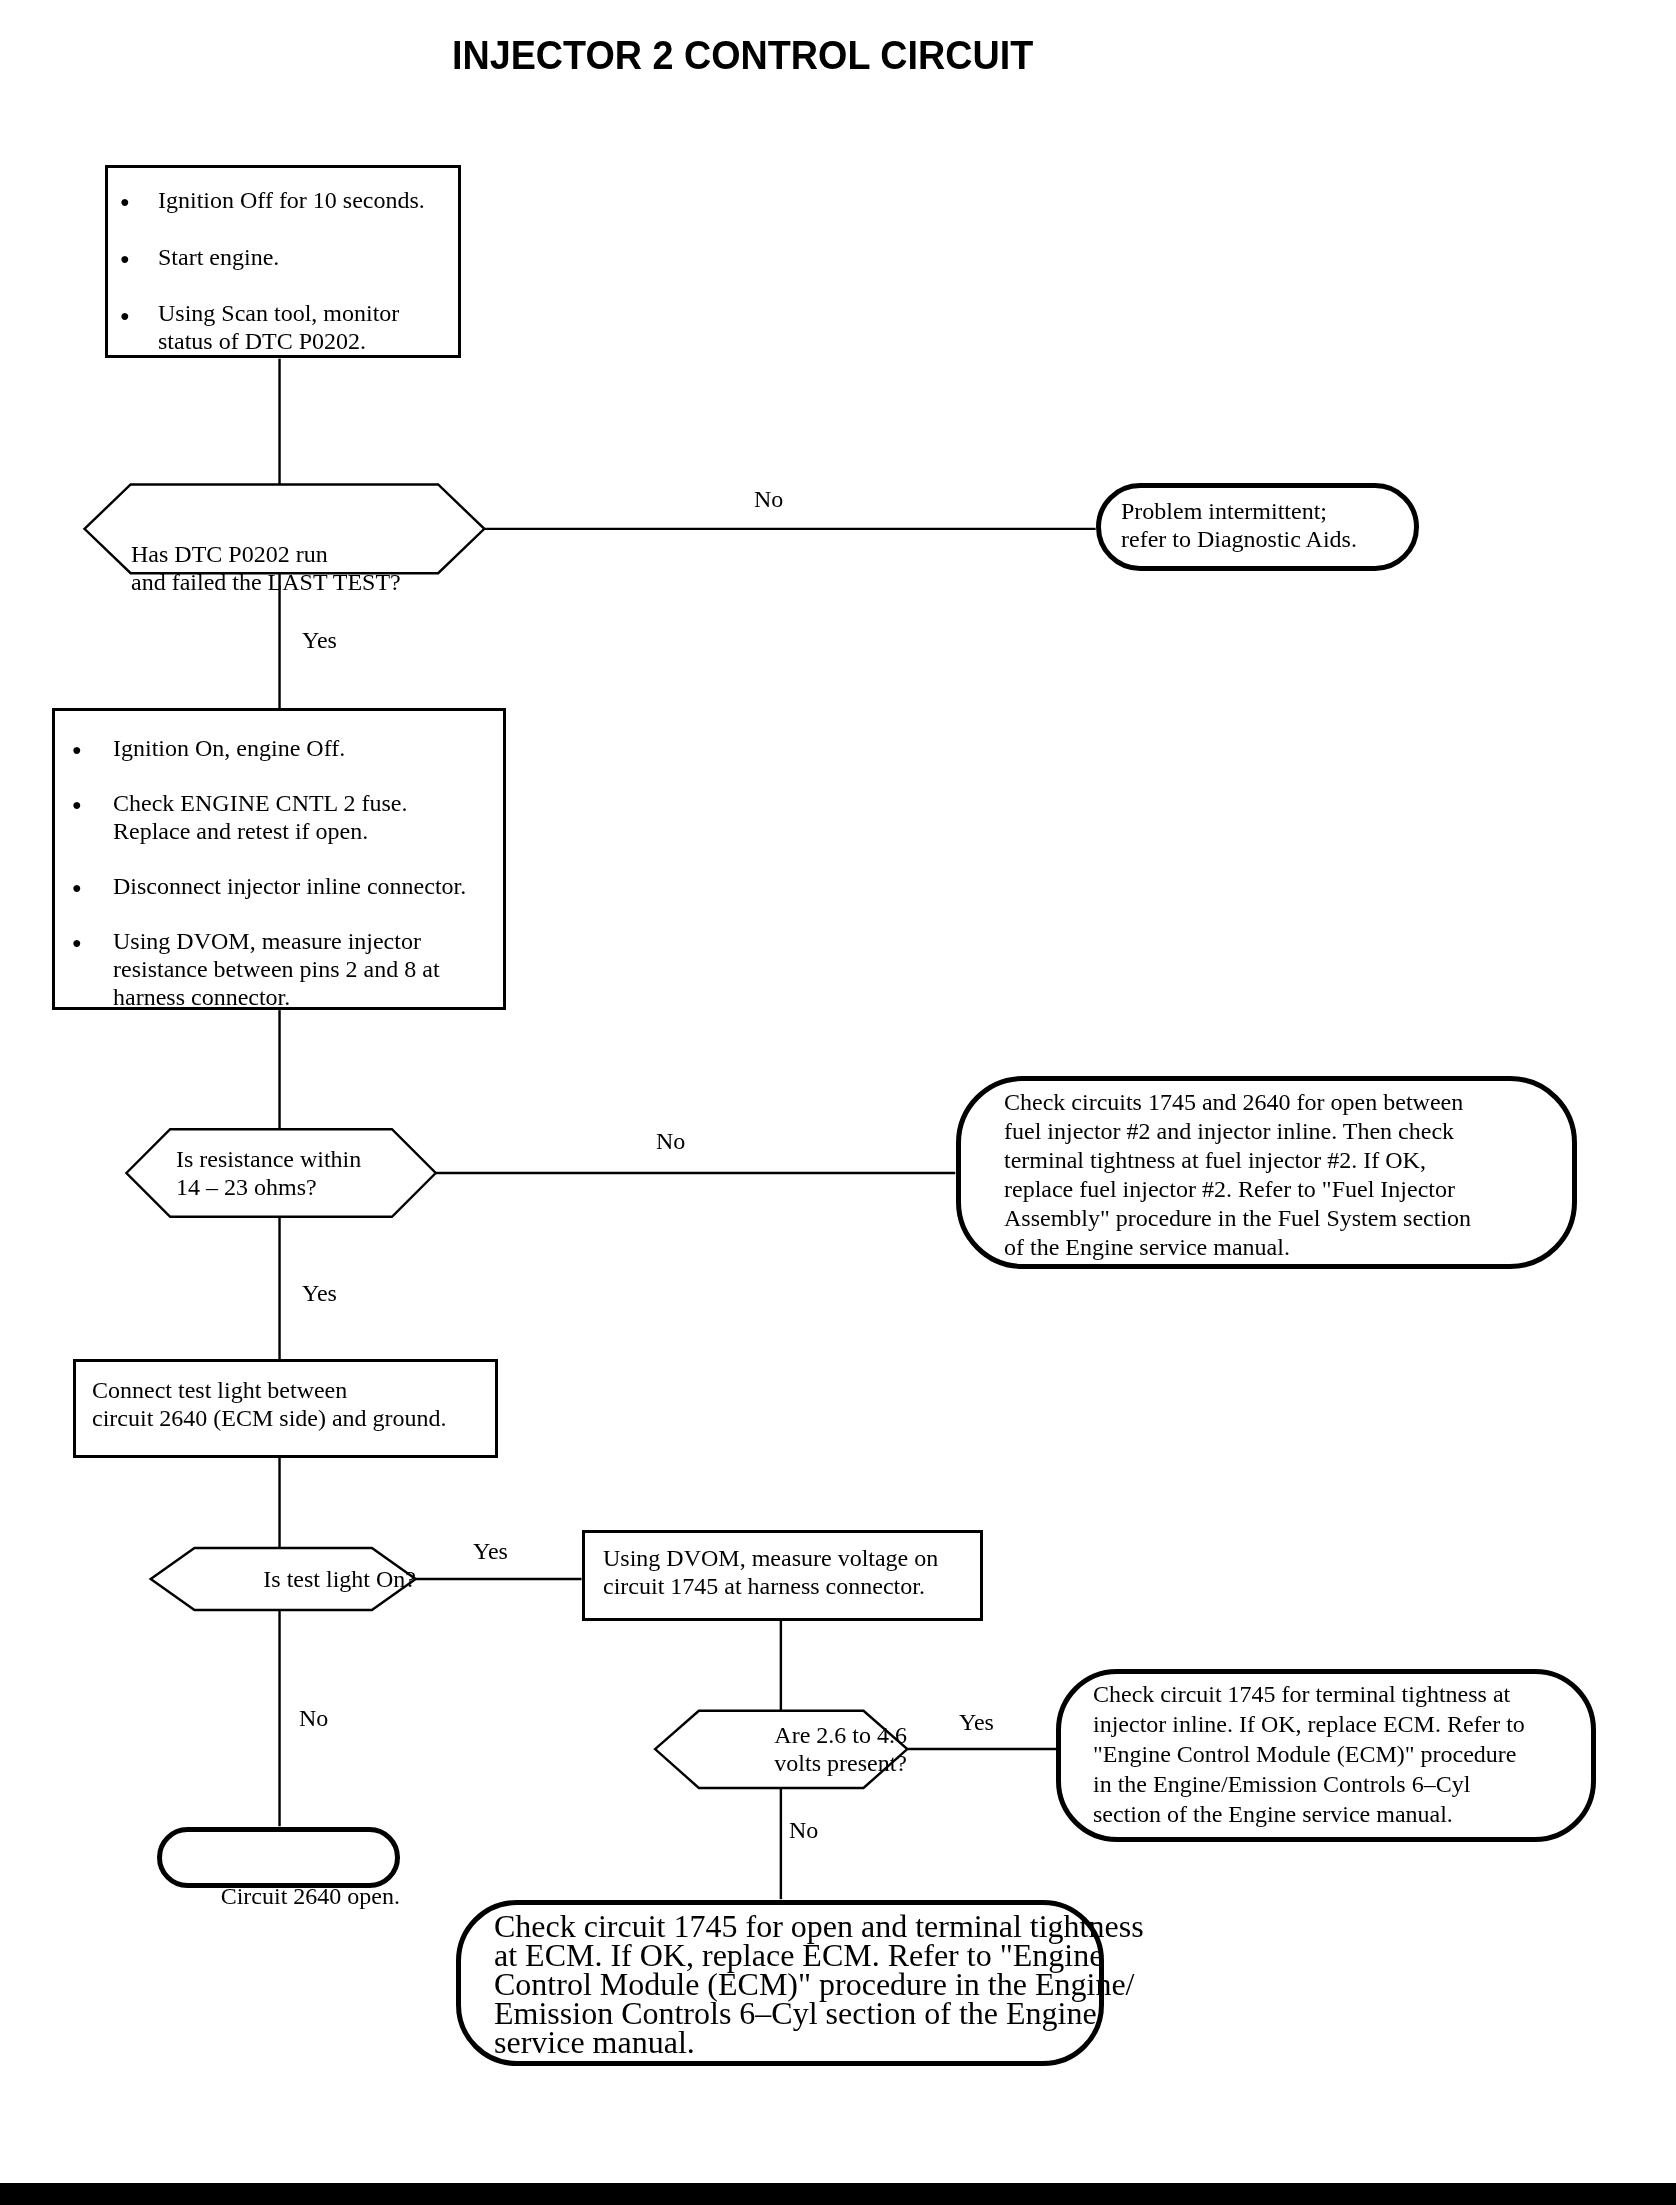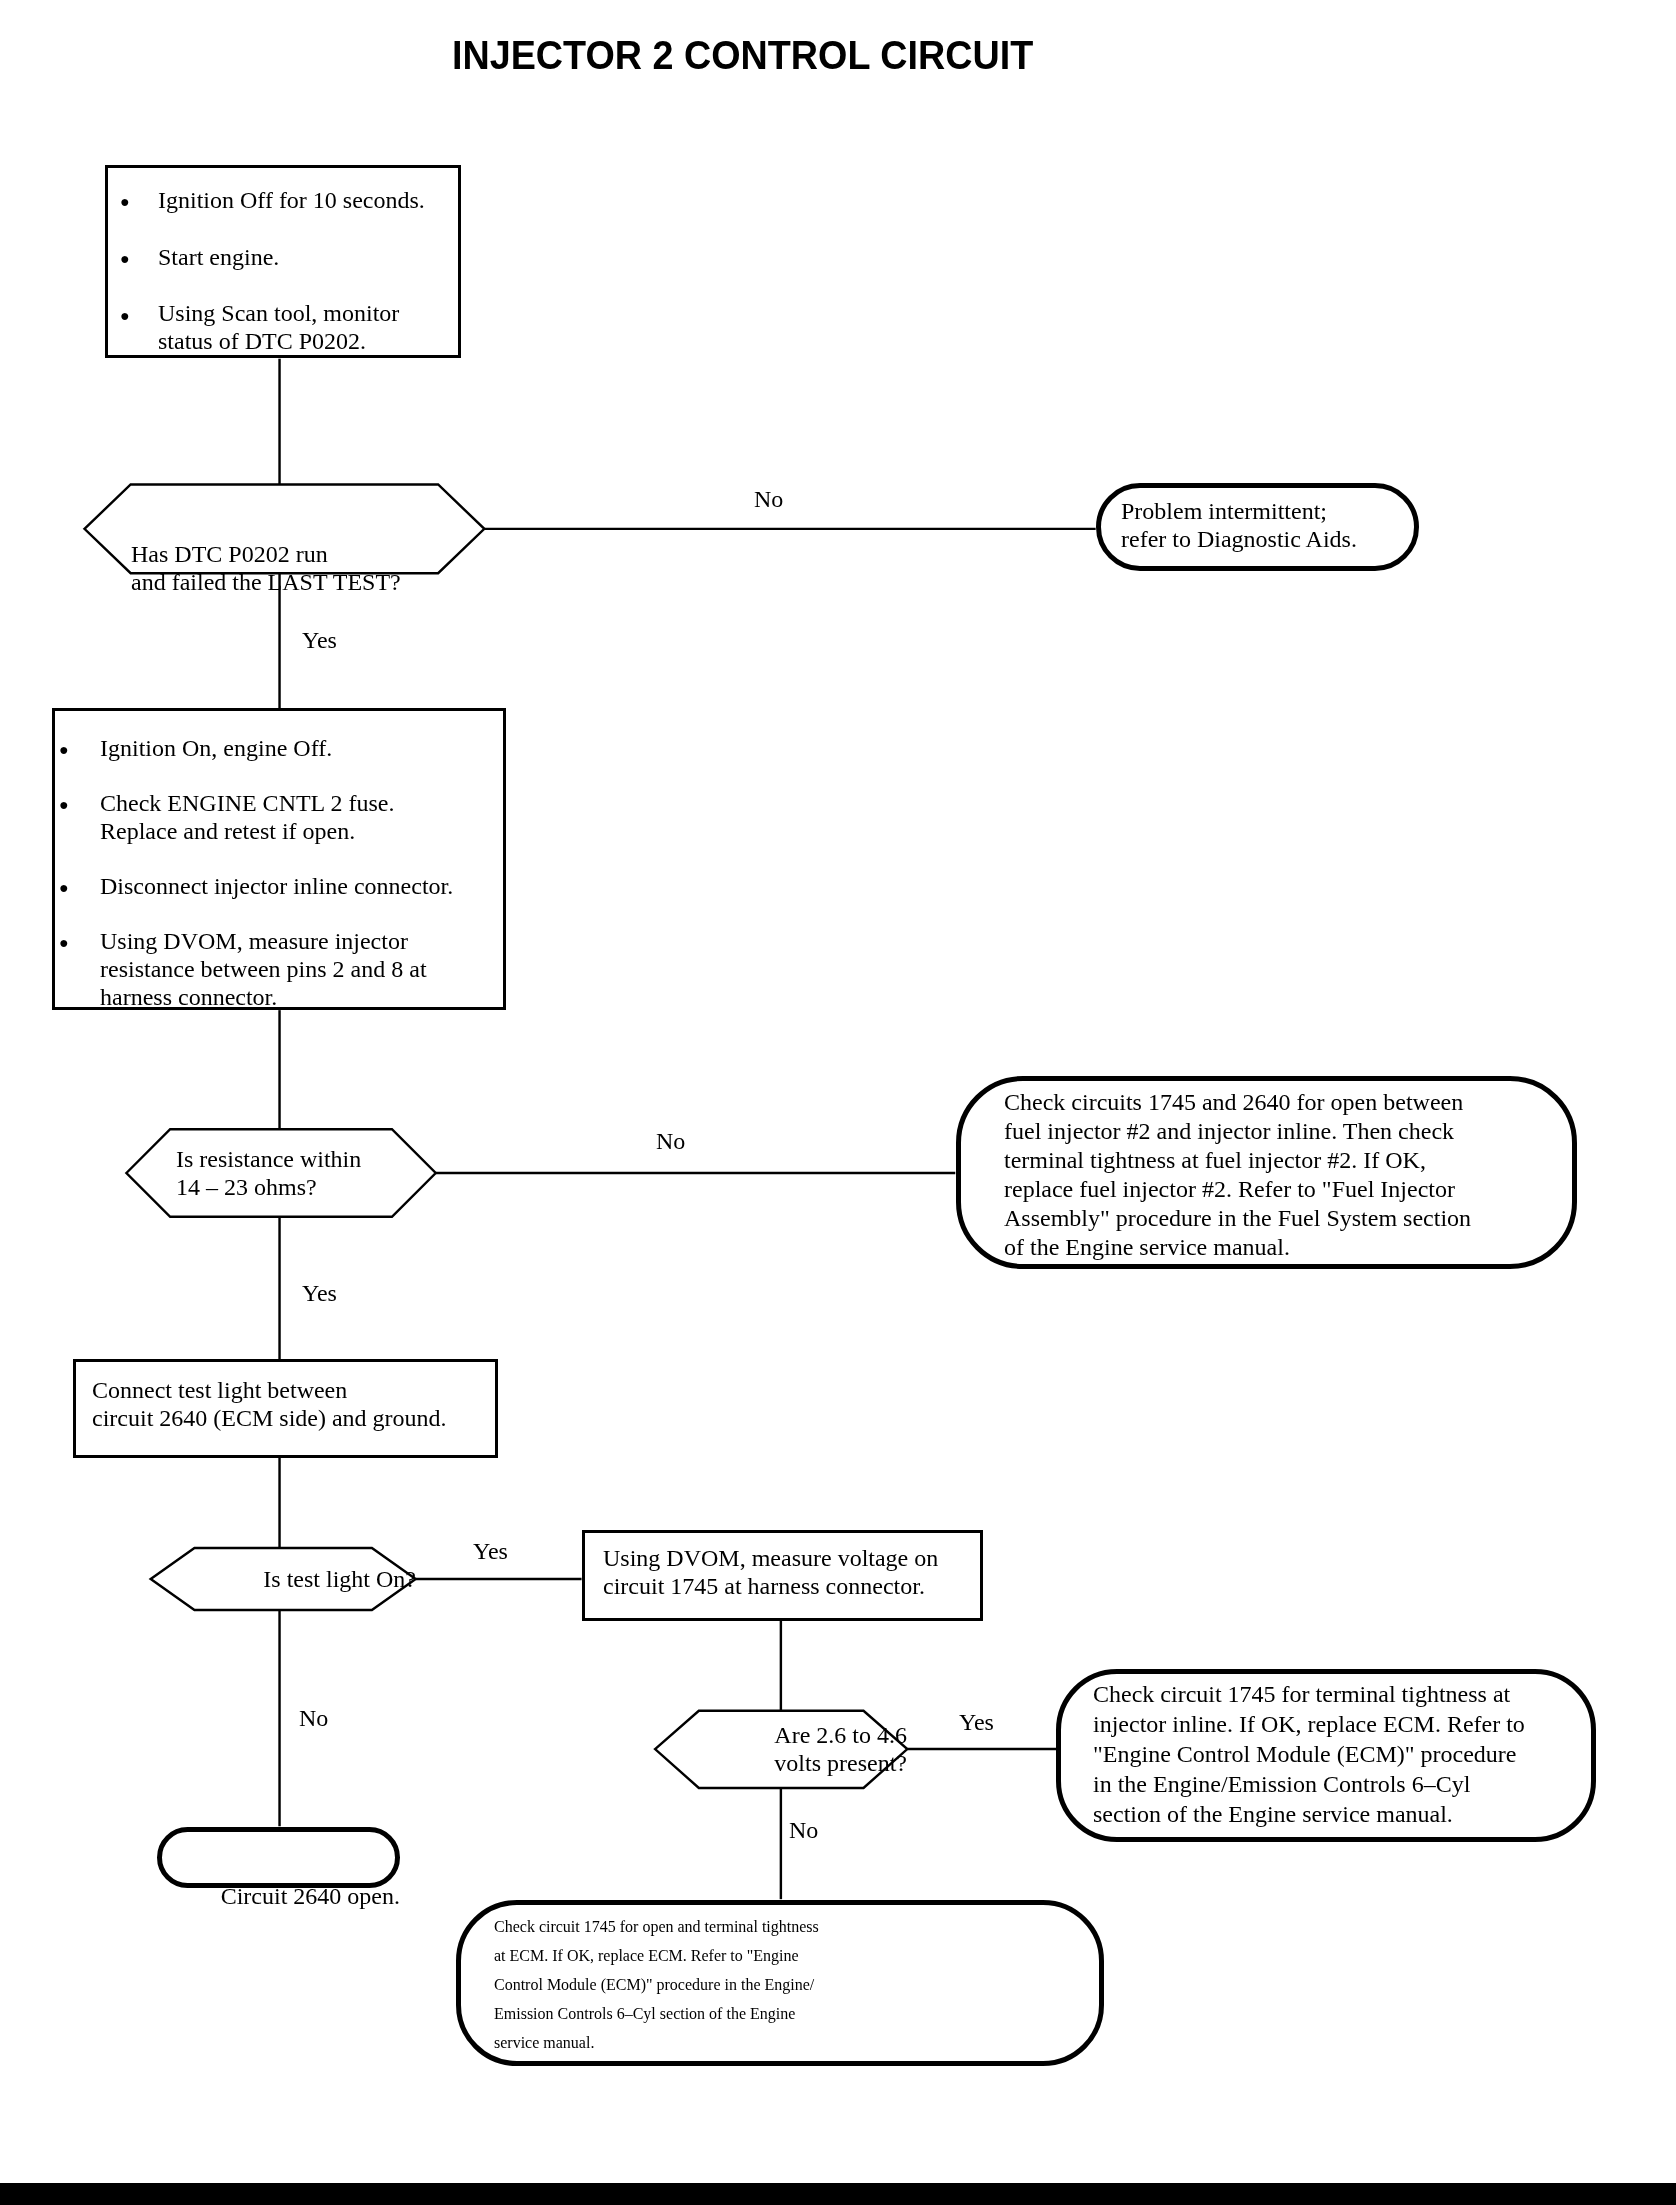--- a/index.html
+++ b/index.html
@@ -50,21 +50,21 @@
   }
   .bullets li::before {
     content: "\25CF";
     position: absolute;
     font-size: 16px;
     top: 2.4px;
   }
   #step1-list { padding: 18px 6px 0 50px; }
   #step1-list li { margin-bottom: 28.6px; }
   #step1-list li::before { left: -38px; }
-  #step2-list { padding: 23px 6px 0 45px; }
+  #step2-list { padding: 23px 6px 0 58px; }
   #step2-list li { margin-bottom: 27px; }
   #step2-list li::before { left: -41px; }
   .label { position: absolute; font-size: 24px; white-space: nowrap; }
   .ctr { text-align: right; }
   #bottom-bar {
     position: absolute;
     left: 0; top: 2183px;
     width: 1676px; height: 22px;
     background: #000000;
   }
@@ -163,21 +163,21 @@
   <div class="txt" style="left:1093px; top:1679px; line-height:30px;">Check circuit 1745 for terminal tightness at
 injector inline. If OK, replace ECM. Refer to
 "Engine Control Module (ECM)" procedure
 in the Engine/Emission Controls 6–Cyl
 section of the Engine service manual.</div>
 
   <div class="termbox" style="left:157px; top:1827px; width:243px; height:61px; border-radius:32px;"></div>
   <div class="txt ctr" style="left:157px; top:1842px; width:243px;margin-top:40px;">Circuit 2640 open.</div>
 
   <div class="termbox" style="left:456px; top:1900px; width:648px; height:166px; border-radius:61px;"></div>
-  <div class="txt" style="left:494px; top:1912px; font-size:16px; line-height:29px;">Check circuit 1745 for open and terminal tightness
+  <div class="txt" style="left:494px; top:1912px; font-size:32px; line-height:29px;">Check circuit 1745 for open and terminal tightness
 at ECM. If OK, replace ECM. Refer to "Engine
 Control Module (ECM)" procedure in the Engine/
 Emission Controls 6–Cyl section of the Engine
 service manual.</div>
 
   <div id="bottom-bar"></div>
 
 </div>
 
 

